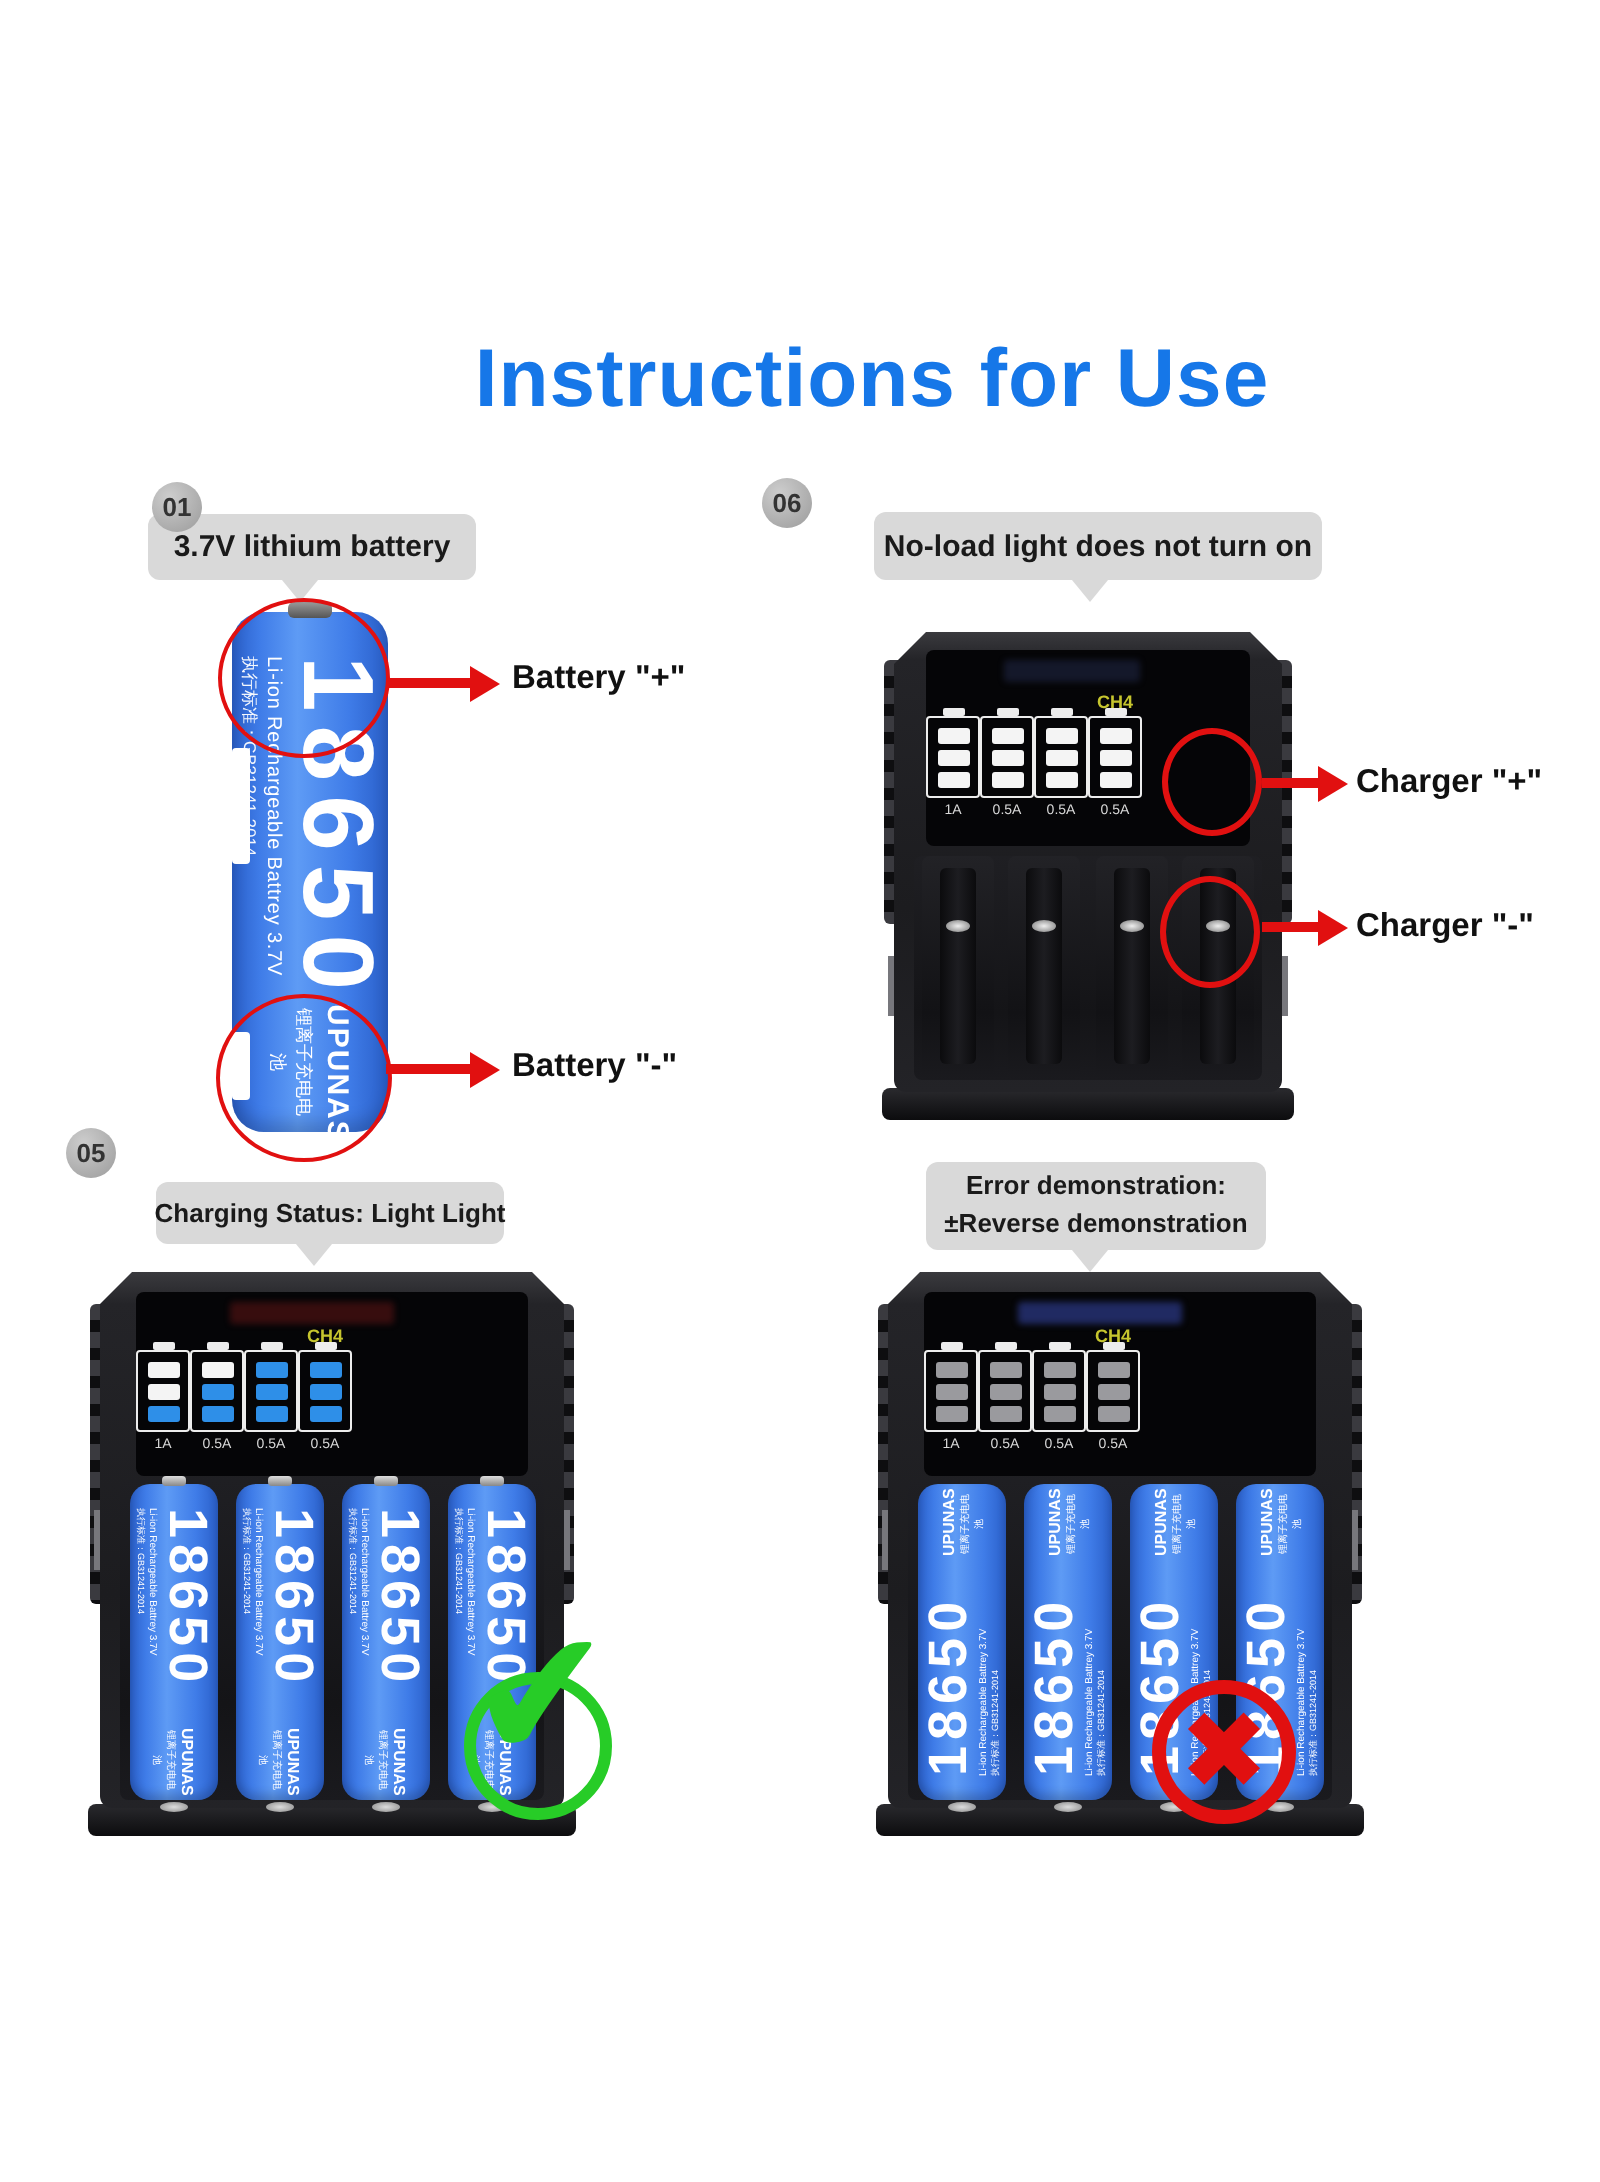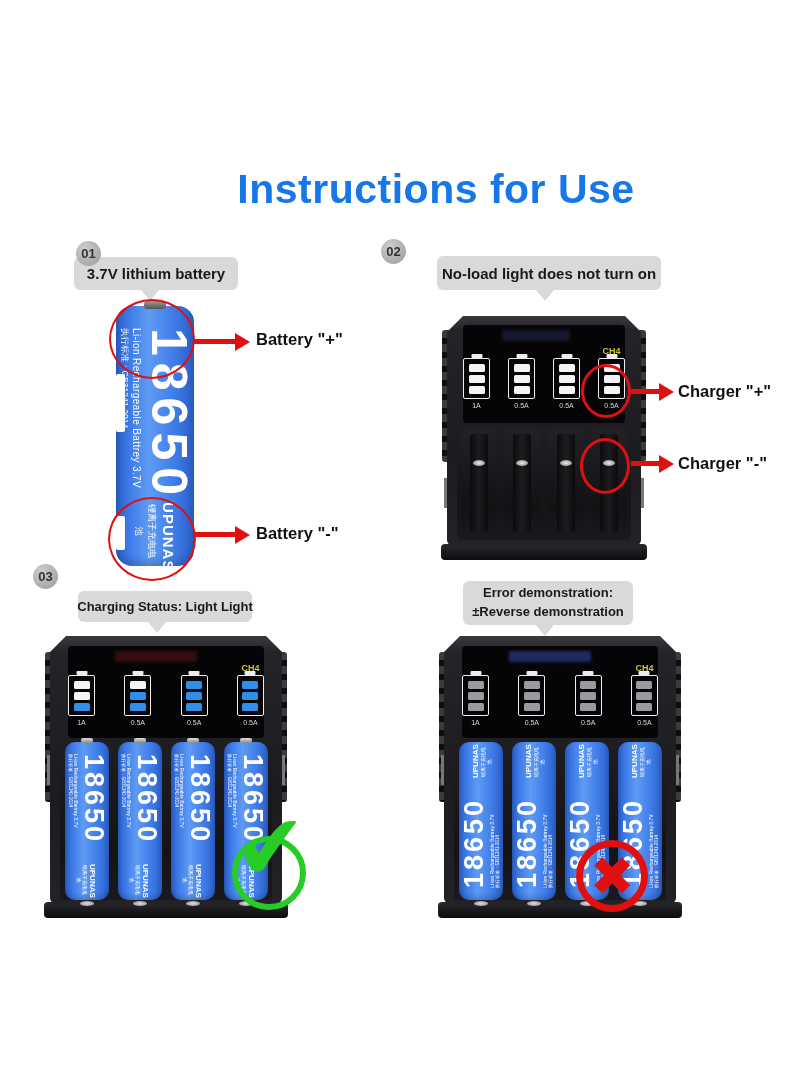--- a/index.html
+++ b/index.html
@@ -55,21 +55,21 @@
   .ribs.l { left:-5px; } .ribs.r { right:-5px; }
   .notch { position:absolute; width:9px; height:30px; background:#77777c; z-index:0; }
   .notch.l { left:-3px; } .notch.r { right:-3px; }
   .ch-base { position:absolute; left:-6px; right:-6px; bottom:0; height:16px;
              background:linear-gradient(180deg,#2a2a2e,#0c0c0e); border-radius:4px; z-index:0; }
   .ch-body { position:absolute; left:0; right:0; top:0; bottom:14px; z-index:1;
              background:linear-gradient(180deg,#3a3a3e 0%,#242428 6%,#1c1c1f 60%,#232327 100%);
              border-radius:6px;
              clip-path:polygon(0 16px,16px 0,calc(100% - 16px) 0,100% 16px,100% 100%,0 100%); }
   .ch-display { position:absolute; background:#050507; border-radius:4px; z-index:2;
-                display:flex; justify-content:space-between; align-items:flex-start; }
+                display:flex; justify-content:flex-start; align-items:flex-start; }
   .branding { position:absolute; top:5px; left:24%; width:42%; height:11px; border-radius:2px; filter:blur(1.5px); }
   .branding.r { background:rgba(150,30,30,.35); }
   .branding.b { background:rgba(60,80,190,.5); }
   .branding.d { background:rgba(50,60,110,.35); }
   .ch-col { display:flex; flex-direction:column; align-items:center; }
   .ch4 { height:13px; line-height:13px; font-size:9px; font-weight:700; color:var(--ch4-yellow,#c6c52e); }
   .bat-icon { position:relative; width:27px; height:41px; border:1.5px solid #ededed; border-radius:2px;
               display:flex; flex-direction:column; justify-content:center; align-items:center; gap:3px; }
   .bat-icon::before { content:''; position:absolute; top:-5px; left:50%; transform:translateX(-50%);
                       width:11px; height:3.5px; background:#ededed; border-radius:1px; }
@@ -147,21 +147,21 @@
     <div class="rcirc" style="left:109px; top:299px; width:86px; height:80px;"></div>
     <div class="rcirc" style="left:108px; top:497px; width:88px; height:84px;"></div>
 
     <div class="arr" style="left:193px; top:339px; width:42px;"></div>
     <div class="callout" style="left:256px; top:330px;">Battery "+"</div>
     <div class="arr" style="left:193px; top:532px; width:42px;"></div>
     <div class="callout" style="left:256px; top:524px;">Battery "-"</div>
   </div>
 
   <div>
-    <div class="badge" style="left:381px; top:239px;">02</div>
+    <div class="badge" style="left:381px; top:239px;">06</div>
     <div class="bubble" style="left:437px; top:256px; width:224px; height:34px; font-size:15px; --ptr:108px;">No-load light does not turn on</div>
 
     <div class="charger" style="left:447px; top:316px; width:194px; height:244px;">
       <div class="ribs l" style="top:14px; height:132px;"></div>
       <div class="ribs r" style="top:14px; height:132px;"></div>
       <div class="notch l" style="top:162px;"></div>
       <div class="notch r" style="top:162px;"></div>
       <div class="ch-base"></div>
       <div class="ch-body"></div>
       <div class="ch-display" style="left:16px; right:16px; top:9px; height:98px; padding-top:20px;">
@@ -213,21 +213,21 @@
 
     <div class="rcirc thick" style="left:581px; top:364px; width:50px; height:54px;"></div>
     <div class="rcirc thick" style="left:580px; top:438px; width:50px; height:56px;"></div>
     <div class="arr" style="left:631px; top:389px; width:28px;"></div>
     <div class="callout" style="left:678px; top:382px;">Charger "+"</div>
     <div class="arr" style="left:631px; top:461px; width:28px;"></div>
     <div class="callout" style="left:678px; top:454px;">Charger "-"</div>
   </div>
 
   <div>
-    <div class="badge" style="left:33px; top:564px;">03</div>
+    <div class="badge" style="left:33px; top:564px;">05</div>
     <div class="bubble" style="left:78px; top:591px; width:174px; height:31px; font-size:13px; --ptr:79px;">Charging Status: Light Light</div>
     <div class="bubble" style="left:463px; top:581px; width:170px; height:44px; font-size:13px; line-height:1.45; --ptr:82px;">
       <div>Error demonstration:</div>
       <div>±Reverse demonstration</div>
     </div>
 
     <div class="charger" style="left:50px; top:636px; width:232px; height:282px;">
       <div class="ribs l" style="top:16px; height:150px;"></div>
       <div class="ribs r" style="top:16px; height:150px;"></div>
       <div class="notch l" style="top:119px;"></div>

